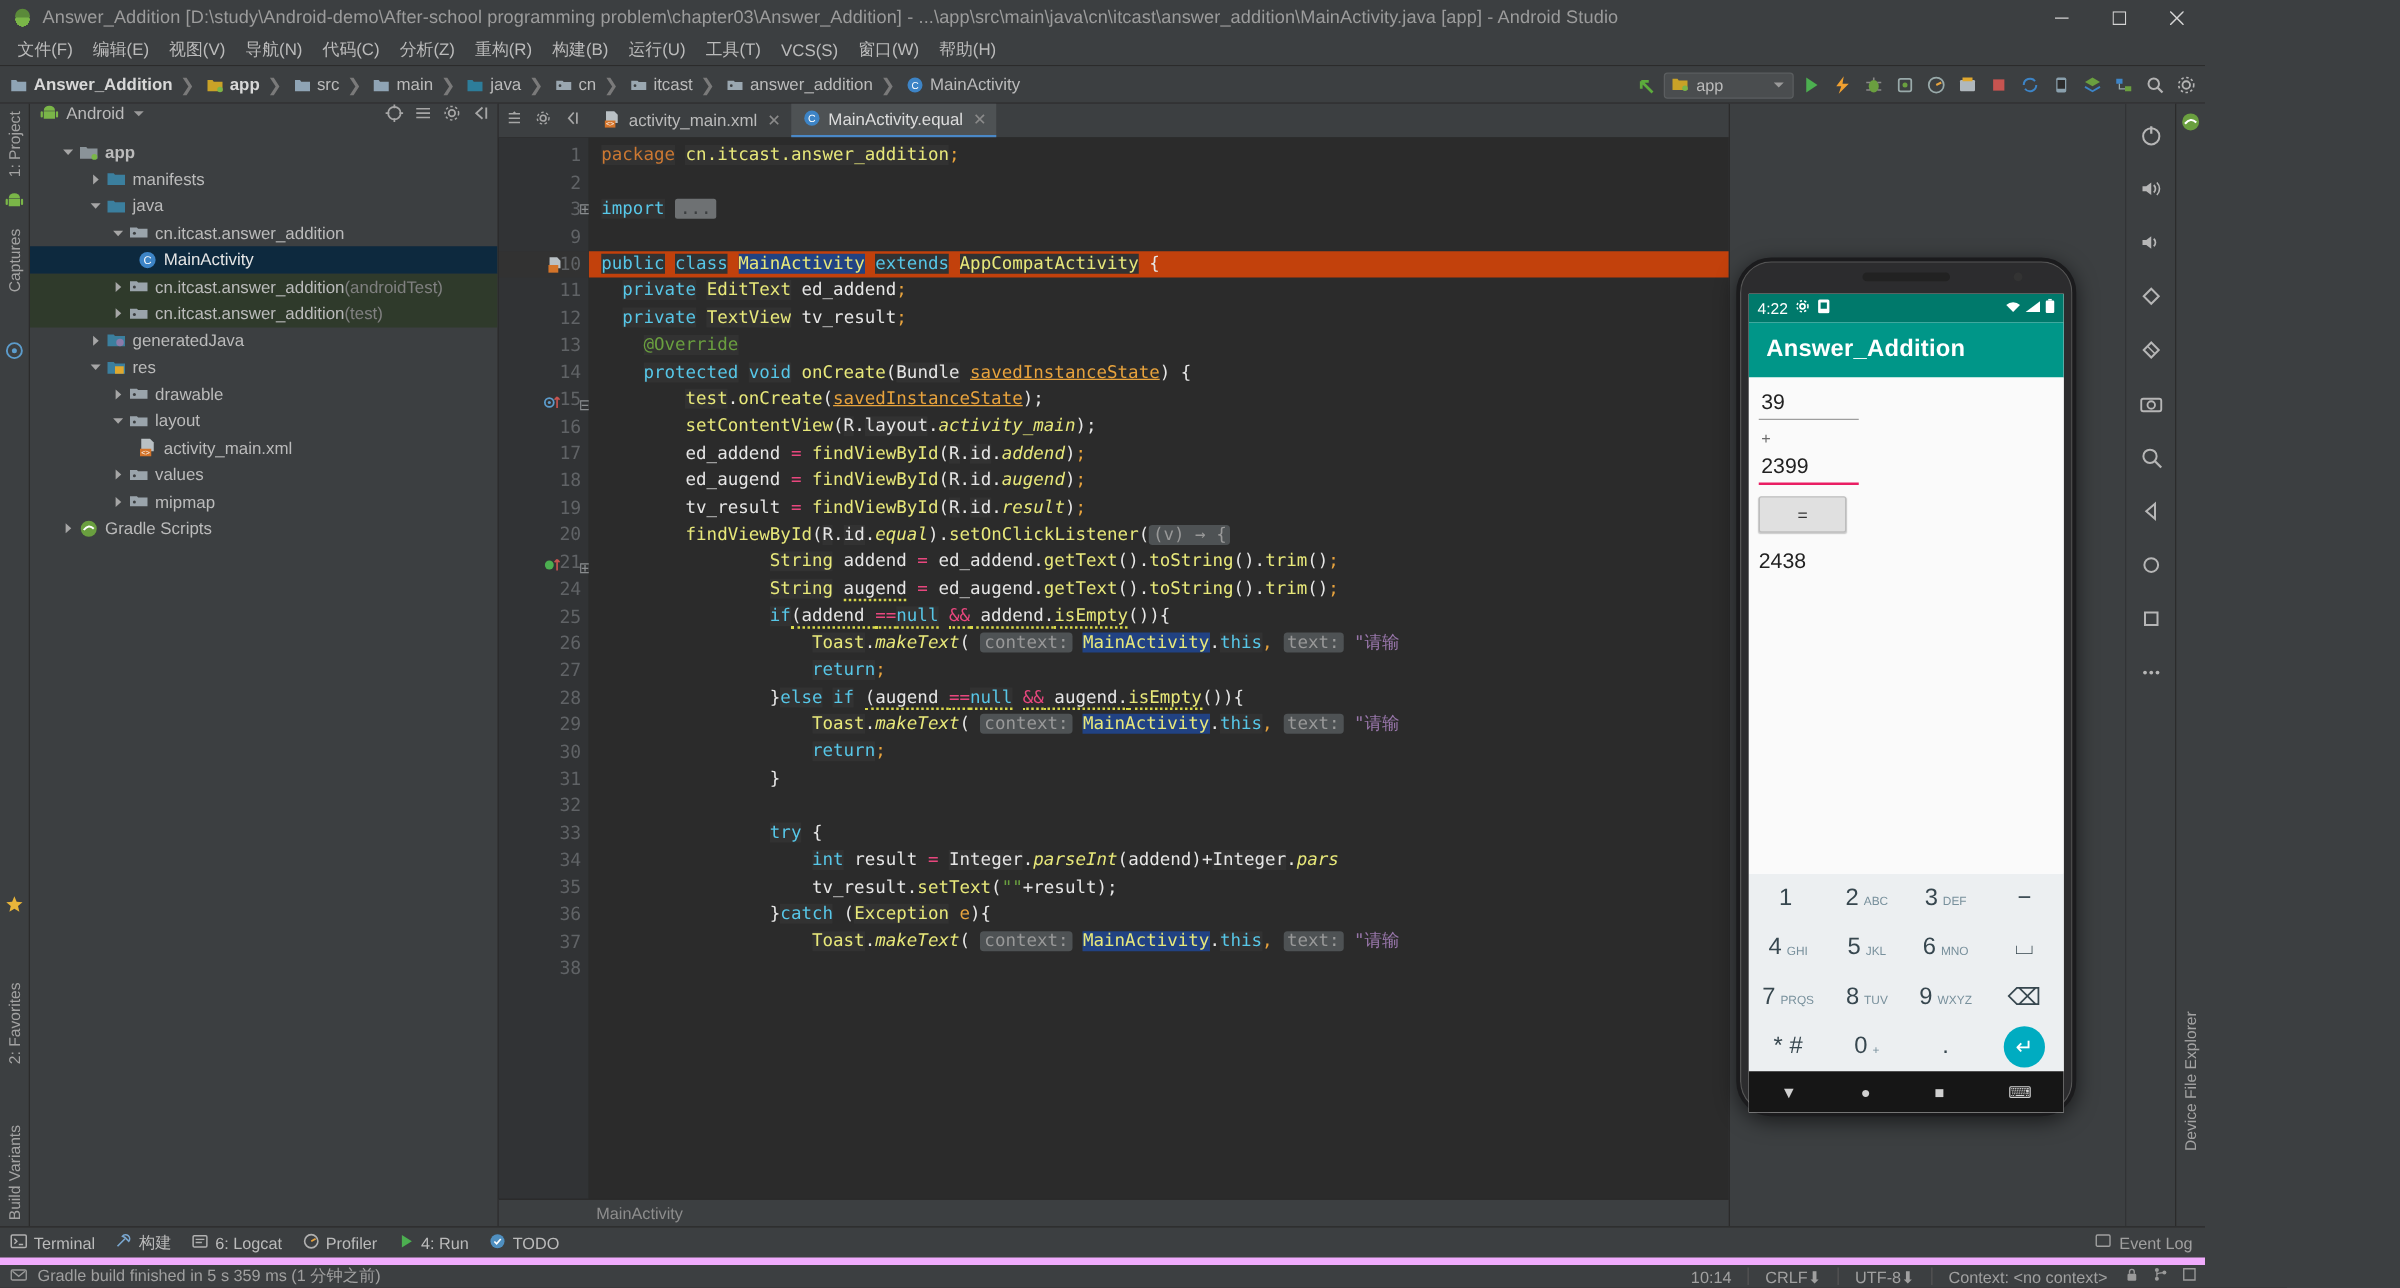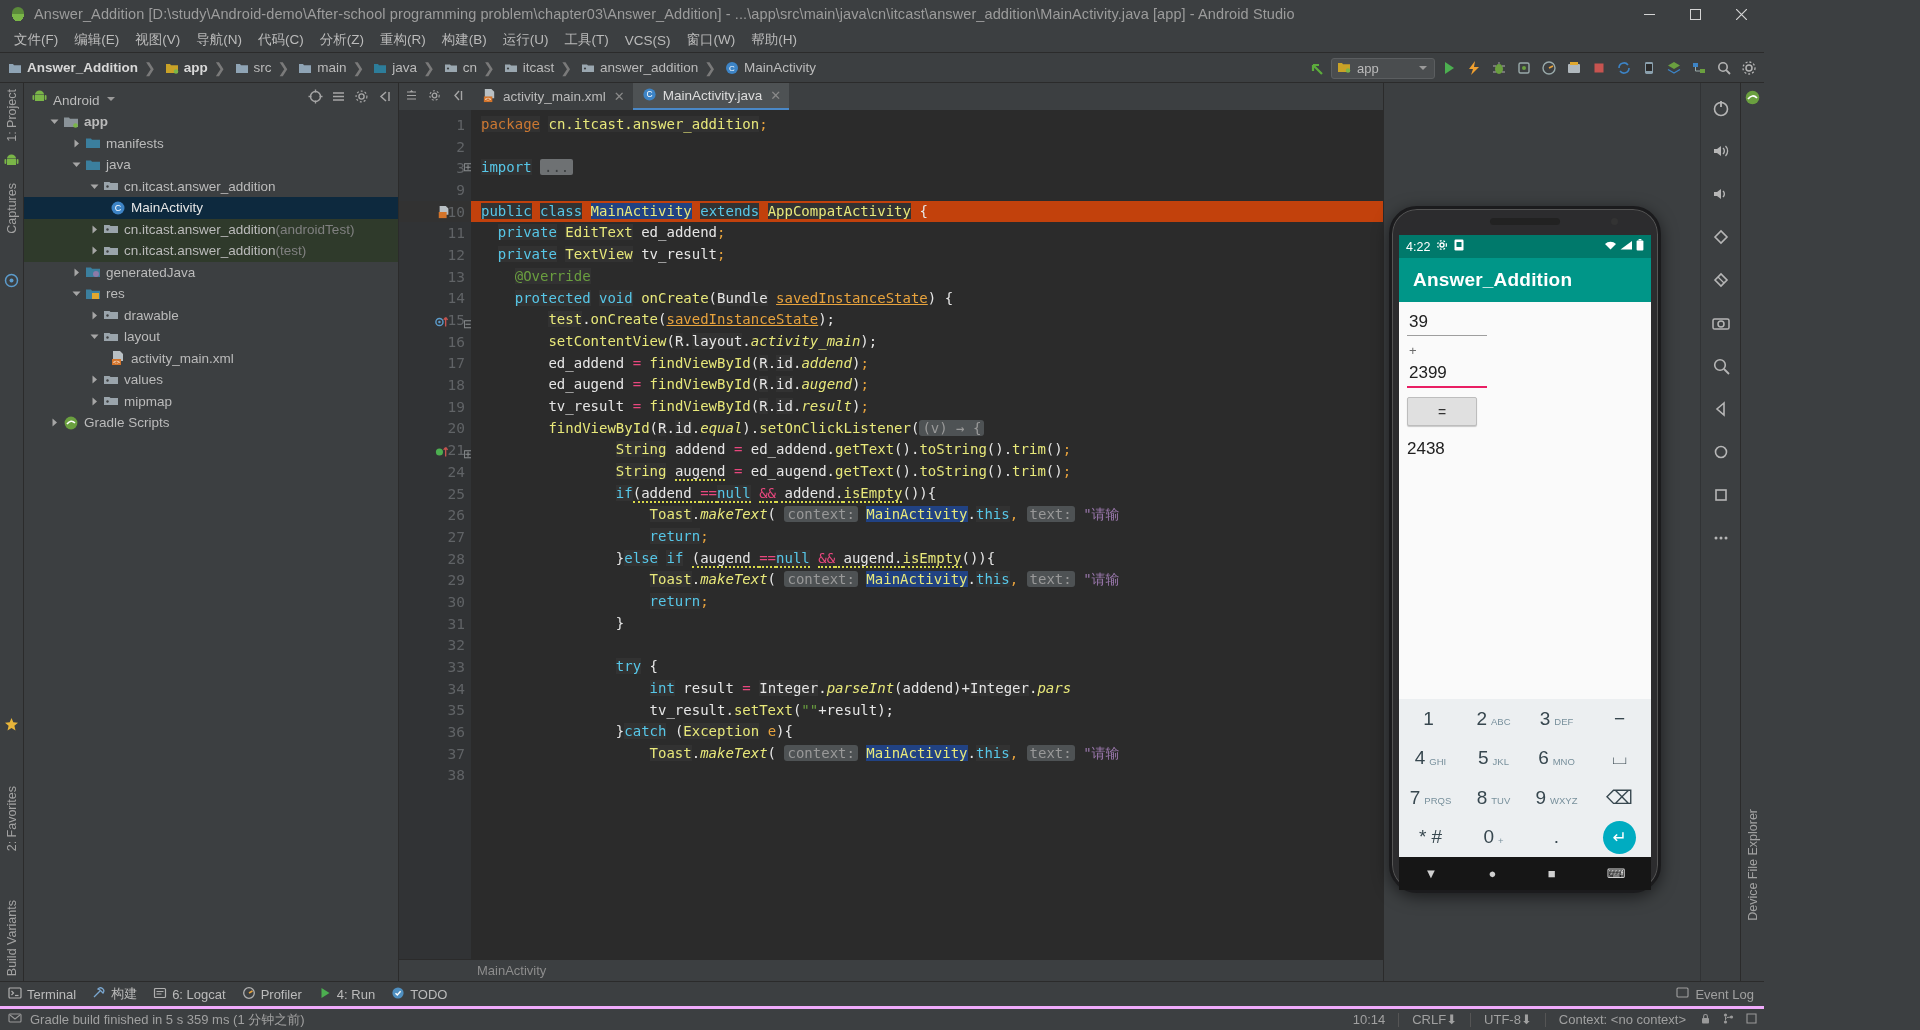--- a/index.html
+++ b/index.html
@@ -56,21 +56,21 @@
   
   .body { flex:1; display:flex; min-height:0; position:relative; background:#3c3f41; }
 
   
   .railL { width:24px; background:#3c3f41; border-right:1px solid #2b2b2b; position:relative; flex:none; }
   .vtext { position:absolute; left:50%; transform:translateX(-50%) rotate(180deg);
            writing-mode:vertical-rl; color:#a3a3a3; font-size:12.5px; white-space:nowrap; }
 
   
   .projpanel { width:375px; background:#3c3f41; display:flex; flex-direction:column; flex:none; border-right:1px solid #2b2b2b;}
-  .projhead { height:25px; display:flex; align-items:flex-end; padding:0 4px 0 8px; gap:6px; position:relative;}
+  .projhead { height:25px; display:flex; align-items:flex-start; padding:0 4px 0 8px; gap:6px; position:relative;}
   .projhead .ptitle{ color:#bbb; font-size:13.5px; }
   .projhead .pacts{ position:absolute; right:6px; display:flex; gap:8px; align-items:center;}
   .tree { flex:1; overflow:hidden; padding-top:3px; font-size:13.5px; color:#bbbbbb; }
   .trow { height:21.5px; display:flex; align-items:center; white-space:nowrap; padding-right:4px; }
   .trow.sel { background:#0d293e; }
   .trow.greenbg { background:#2f3a2b; }
   .arw { width:12px; height:12px; margin-right:3px; flex:none; display:flex; align-items:center; justify-content:center;}
   .ficon { width:16px; height:16px; margin-right:5px; flex:none; }
   .dim { color:#808080; }
   .tlbl.bold{font-weight:bold;}
@@ -152,21 +152,21 @@
 
   
   .bottomtools {
     height:25px; background:#3c3f41; display:flex; align-items:center; gap:16px;
     padding-left:8px; flex:none; border-top:1px solid #2b2b2b; position:relative;
   }
   .btool { display:flex; align-items:center; gap:5px; color:#bbbbbb; font-size:13px;}
   .statusline {
     height:24px; background:#3c3f41; display:flex; align-items:center; gap:8px;
     padding:0 8px; flex:none; color:#a0a0a0; font-size:13px; position:relative;
-    border-top:3px solid #f0abfc;
+    border-top:6px solid #f0abfc;
   }
   .statusline .right { position:absolute; right:6px; display:flex; align-items:center; gap:13px;}
   .sep1 { width:1px; height:14px; background:#555; }
   .sbar-right-icons{display:flex;gap:10px;align-items:center;}
 </style>
 </head>
 <body>
 
 <div class="app">
 
@@ -678,21 +678,21 @@
                 <text x="6.5" y="14" font-size="6" fill="#fff" text-anchor="middle" font-family="sans-serif">&lt;&gt;</text>
               </svg></span>
           <span>activity_main.xml</span>
           <span class="x">✕</span>
         </div>
         <div class="tab active">
           <span><svg width="15" height="15" viewBox="0 0 16 16">
                 <circle cx="8" cy="8" r="6.5" fill="#3d84c6"></circle>
                 <text x="8" y="11" font-size="9" fill="#fff" text-anchor="middle" font-family="sans-serif">C</text>
               </svg></span>
-          <span>MainActivity.java</span>
+          <span>MainActivity.equal</span>
           <span class="x">✕</span>
         </div>
       </div>
 
       <div class="editorwrap">
 
         <div class="gutter">
           <div class="gline">1</div>
           <div class="gline">2</div>
           <div class="gline">3</div>

